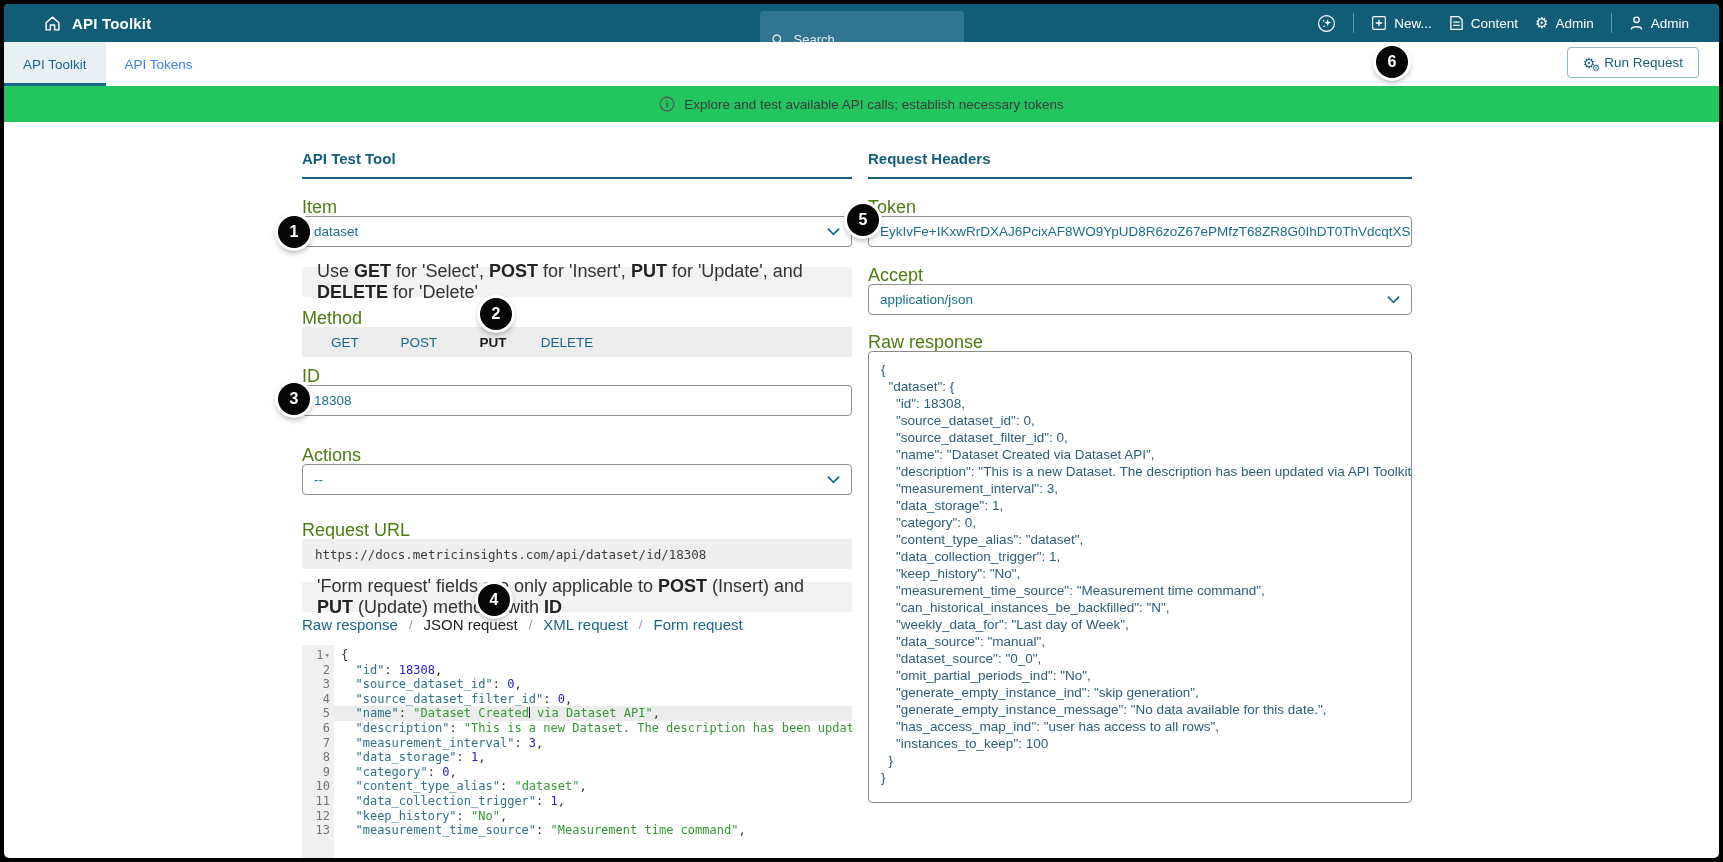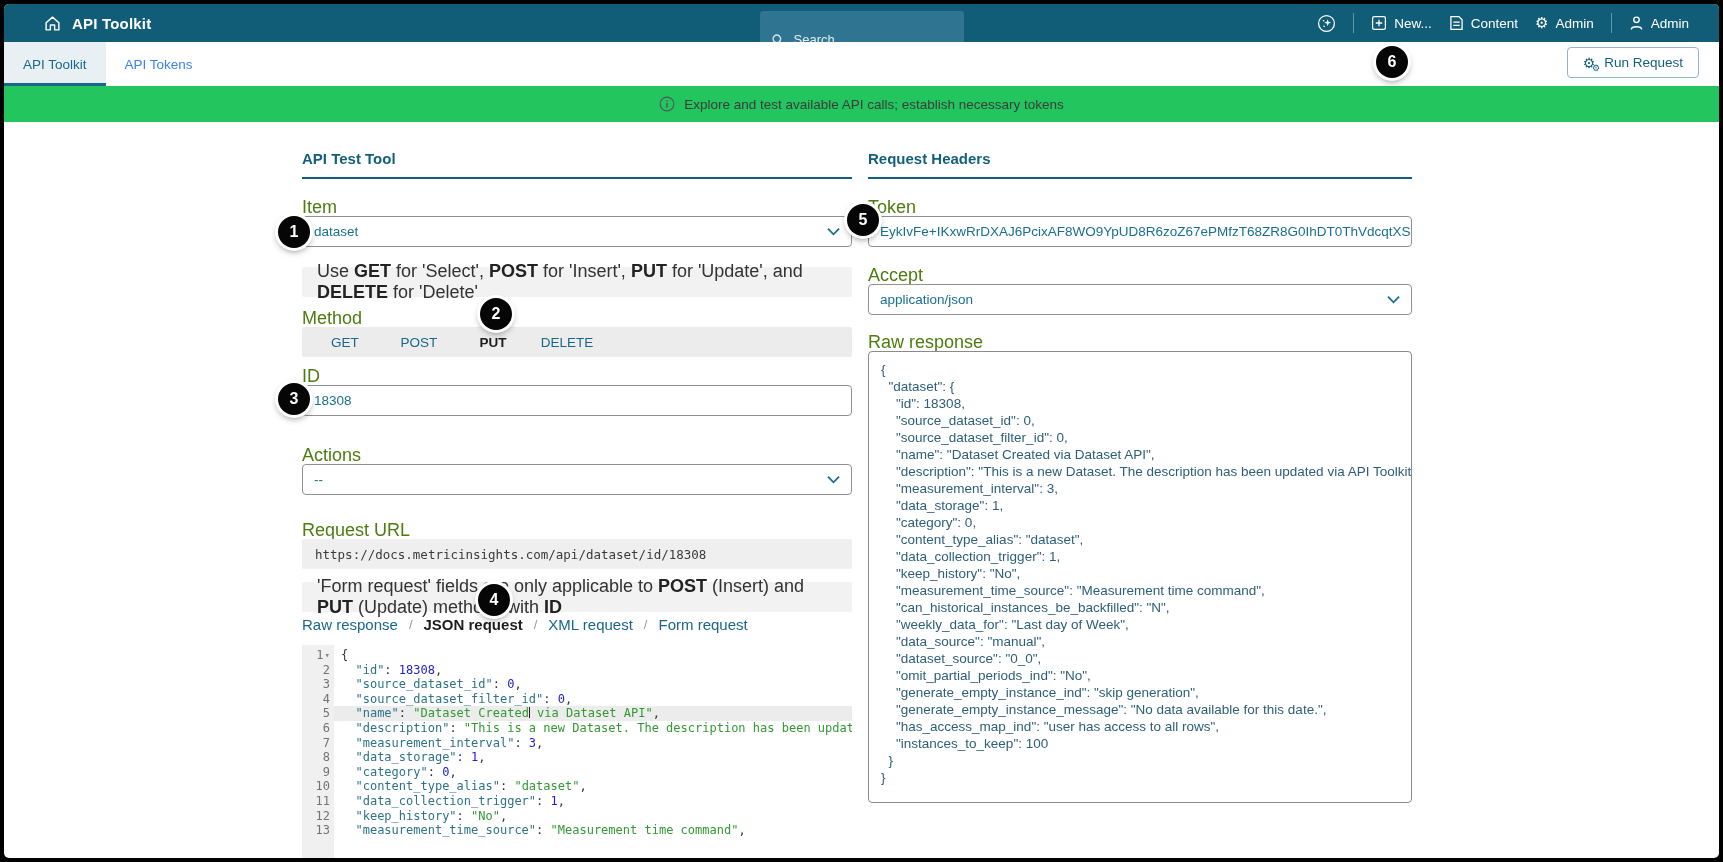--- a/index.html
+++ b/index.html
@@ -47,21 +47,21 @@
             display:flex;align-items:center;padding:0 15px;box-sizing:border-box}
   .graynote b{color:#222}
   .methodbar{position:absolute;left:0;right:0;height:30px;background:#ececec;border-radius:2px;
              display:flex;align-items:center;padding-left:6px}
   .method{width:74px;text-align:center;font-size:13.5px;color:#19678a;cursor:pointer}
   .method.sel{color:#1d1d1d;font-weight:bold}
   .urlbox{position:absolute;left:0;right:0;height:30px;background:#efefef;border-radius:2px;display:flex;
           align-items:center;padding:0 13px;font-family:"DejaVu Sans Mono",monospace;font-size:12.5px;color:#3a3a3a}
   .reqtabs{position:absolute;left:0;display:flex;align-items:center;gap:11px;font-size:15px}
   .reqtab{color:#19678a;cursor:pointer;white-space:nowrap}
-  .reqtab.sel{color:#1d1d1d;font-weight:bold}
+  .reqtab.sel{color:#1d1d1d;font-weight:normal}
   .rsep{color:#999;font-size:13px}
 
   
   .editor{position:absolute;left:0;right:0;top:495px;height:216px;overflow:hidden;
           background:linear-gradient(to right,#f0f0f0 32px,#fff 32px);
           font-family:"DejaVu Sans Mono",monospace;font-size:12px;line-height:14.6px;padding-top:3px}
   .cl{display:flex;height:14.6px;white-space:pre}
   .cl .g{width:32px;flex:0 0 32px;color:#737373;display:flex;justify-content:flex-end;align-items:center;
          padding-right:4px;box-sizing:border-box}
   .cl .g .fold{font-size:9px;color:#888;margin-left:1px}

